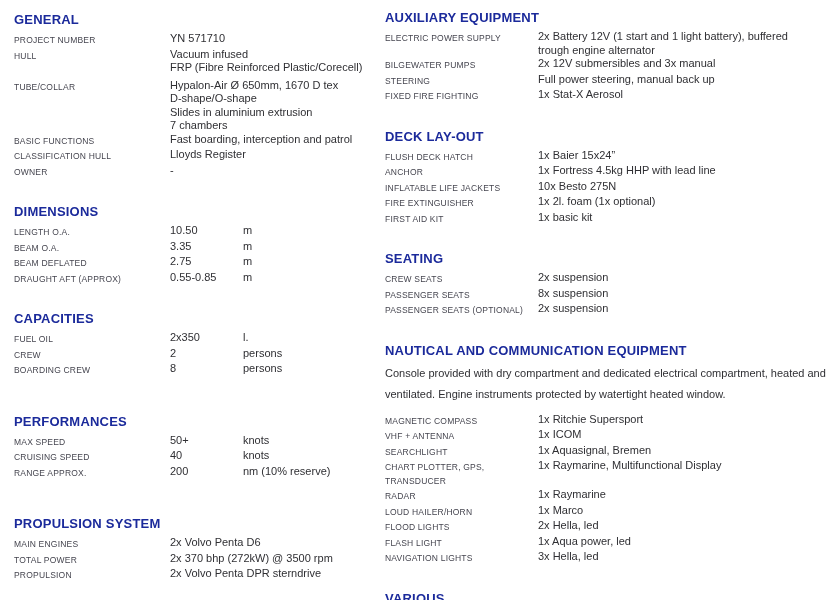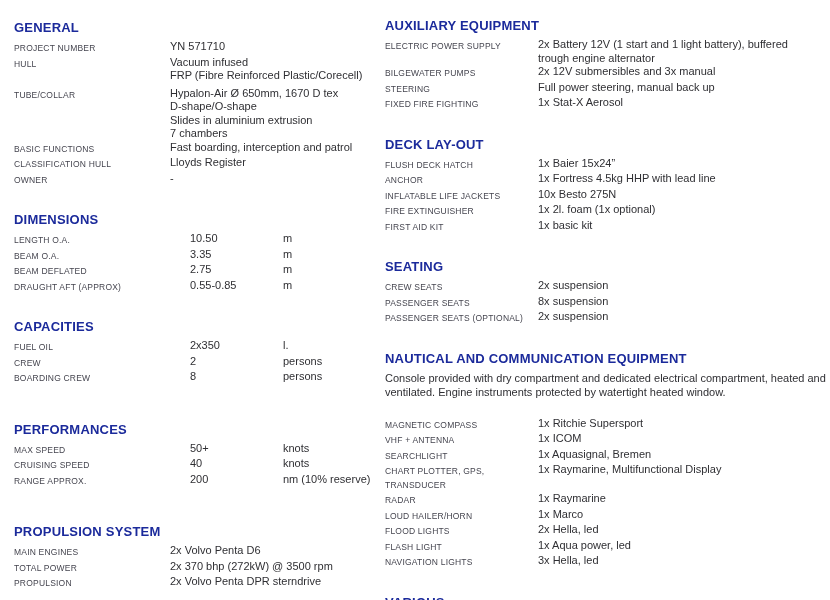--- a/index.html
+++ b/index.html
@@ -14,54 +14,54 @@
     width:830px;height:600px;background:var(--bg);
     font-family:"Liberation Sans", sans-serif;
     -webkit-font-smoothing:antialiased;
   }
   .page{position:relative;width:830px;height:600px;overflow:hidden;background:var(--bg);}
   .col{position:absolute;top:0;}
   .col-left{left:14px;width:358px;padding-top:9px;}
   .col-right{left:385px;width:443px;padding-top:7px;}
 
   .section{margin-top:26px;}
-  .section:first-child{margin-top:12px;}
+  .section:first-child{margin-top:4px;}
   .section.extra-gap{margin-top:37px;}
 
   .section-title{
     font-size:13px;font-weight:bold;color:var(--heading);
     letter-spacing:0.2px;margin:0 0 5px 0;line-height:14px;
   }
 
   .kv-row{display:flex;align-items:flex-start;}
   .kv-row.gap-before{margin-top:4px;}
   .kv-label{
     width:156px;flex:none;font-size:8.5px;color:var(--label);
     letter-spacing:0.2px;line-height:13.5px;padding-top:2px;
   }
   .col-right .kv-label{width:153px;}
   .kv-value{font-size:11px;color:var(--value);line-height:13.5px;}
   .kv-value .value-line{white-space:nowrap;}
 
-  .num-row{display:flex;align-items:flex-start;gap:20px;}
+  .num-row{display:flex;align-items:flex-start;}
   .num-label{
     width:156px;flex:none;font-size:8.5px;color:var(--label);
     letter-spacing:0.2px;line-height:13.5px;padding-top:2px;
   }
   .num-value{
     width:58px;flex:none;text-align:left;font-size:11px;
     color:var(--value);line-height:13.5px;white-space:nowrap;
   }
   .num-unit{
     margin-left:15px;font-size:11px;color:var(--value);
     line-height:13.5px;white-space:nowrap;
   }
 
   .intro{
-    font-size:11px;color:var(--value);line-height:14px;margin-bottom:18px;
+    font-size:11px;color:var(--value);line-height:21px;margin-bottom:8px;
   }
   .list-line{
     font-size:11px;color:var(--value);line-height:13.5px;white-space:nowrap;
   }
 </style>
 </head>
 <body>
 
 <div class="page">
   <div class="col col-left">

